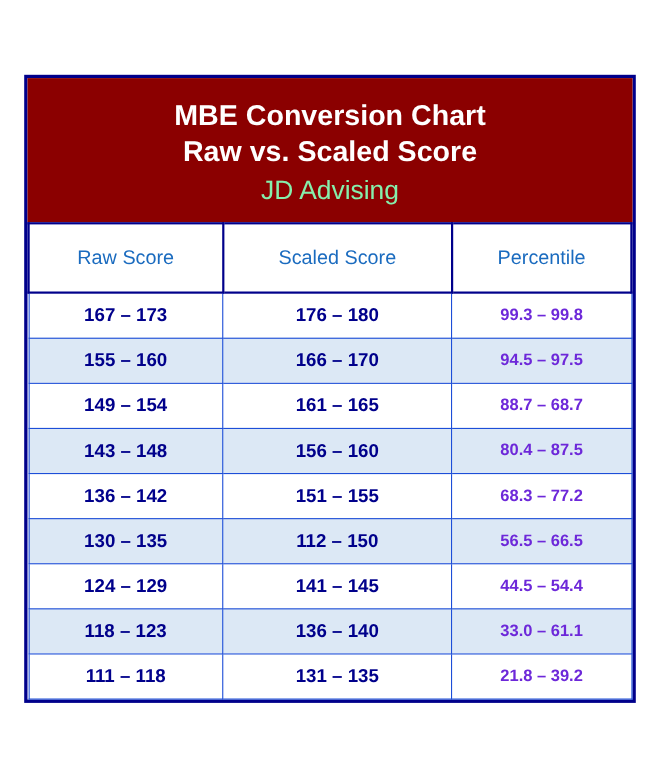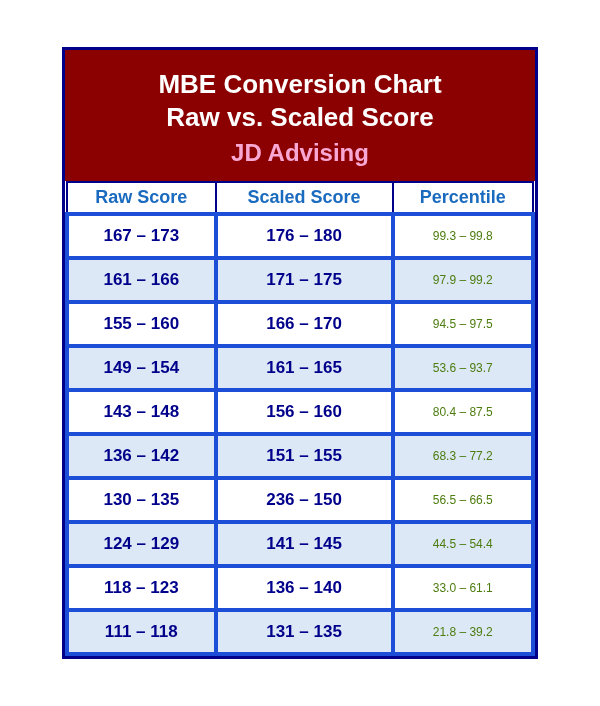--- a/index.html
+++ b/index.html
@@ -12,81 +12,81 @@
       width: 600px;
       height: 706px;
       display: flex;
       justify-content: center;
       align-items: center;
       background: #ffffff;
       font-family: Arial, sans-serif;
     }
 
     .card {
-      width: 476px;
+      width: 556px;
       border: 3px solid #00008B;
       background: #ffffff;
     }
 
     .header {
       background-color: #8B0000;
       padding: 18px 10px 14px;
       text-align: center;
     }
 
     .header-title {
       color: #ffffff;
       font-size: 26px;
       font-weight: bold;
       line-height: 1.25;
     }
 
     .header-brand {
-      color: #f9a8d4;
+      color: #86efac;
       font-size: 24px;
-      font-weight: bold;
+      font-weight: normal;
       margin-top: 6px;
     }
 
     table {
       width: 100%;
       border-collapse: collapse;
     }
 
     thead tr th {
       background-color: #ffffff;
       color: #1a6bbf;
       font-size: 18px;
-      font-weight: bold;
-      padding: 4px 8px;
+      font-weight: normal;
+      padding: 20px 8px;
       text-align: center;
       border: 2px solid #00008B;
     }
 
     tbody tr td {
       padding: 10px 8px;
       text-align: center;
-      border: 4px solid #1d4ed8;
+      border: 1px solid #1d4ed8;
       font-size: 17px;
       font-weight: bold;
       color: #00008B;
     }
 
     tbody tr:nth-child(even) {
       background-color: #dce8f5;
     }
 
     tbody tr:nth-child(odd) {
       background-color: #ffffff;
     }
 
     .percentile-col {
-      color: #4d7c0f;
-      font-weight: normal;
-      font-size: 12px;
+      color: #6d28d9;
+      font-weight: bold;
+      font-size: 15px;
     }
   </style>
 </head>
 <body>
 
 <div class="card">
   <div class="header">
     <div class="header-title">
       <span>MBE Conversion Chart</span><br>
       <span>Raw vs. Scaled Score</span>
@@ -102,47 +102,42 @@
         <th>Percentile</th>
       </tr>
     </thead>
     <tbody id="table-body">
     <tr>
           <td>167 – 173</td>
           <td>176 – 180</td>
           <td class="percentile-col">99.3 – 99.8</td>
         </tr>
         <tr>
-          <td>161 – 166</td>
-          <td>171 – 175</td>
-          <td class="percentile-col">97.9 – 99.2</td>
-        </tr>
-        <tr>
           <td>155 – 160</td>
           <td>166 – 170</td>
           <td class="percentile-col">94.5 – 97.5</td>
         </tr>
         <tr>
           <td>149 – 154</td>
           <td>161 – 165</td>
-          <td class="percentile-col">53.6 – 93.7</td>
+          <td class="percentile-col">88.7 – 68.7</td>
         </tr>
         <tr>
           <td>143 – 148</td>
           <td>156 – 160</td>
           <td class="percentile-col">80.4 – 87.5</td>
         </tr>
         <tr>
           <td>136 – 142</td>
           <td>151 – 155</td>
           <td class="percentile-col">68.3 – 77.2</td>
         </tr>
         <tr>
           <td>130 – 135</td>
-          <td>236 – 150</td>
+          <td>112 – 150</td>
           <td class="percentile-col">56.5 – 66.5</td>
         </tr>
         <tr>
           <td>124 – 129</td>
           <td>141 – 145</td>
           <td class="percentile-col">44.5 – 54.4</td>
         </tr>
         <tr>
           <td>118 – 123</td>
           <td>136 – 140</td>

